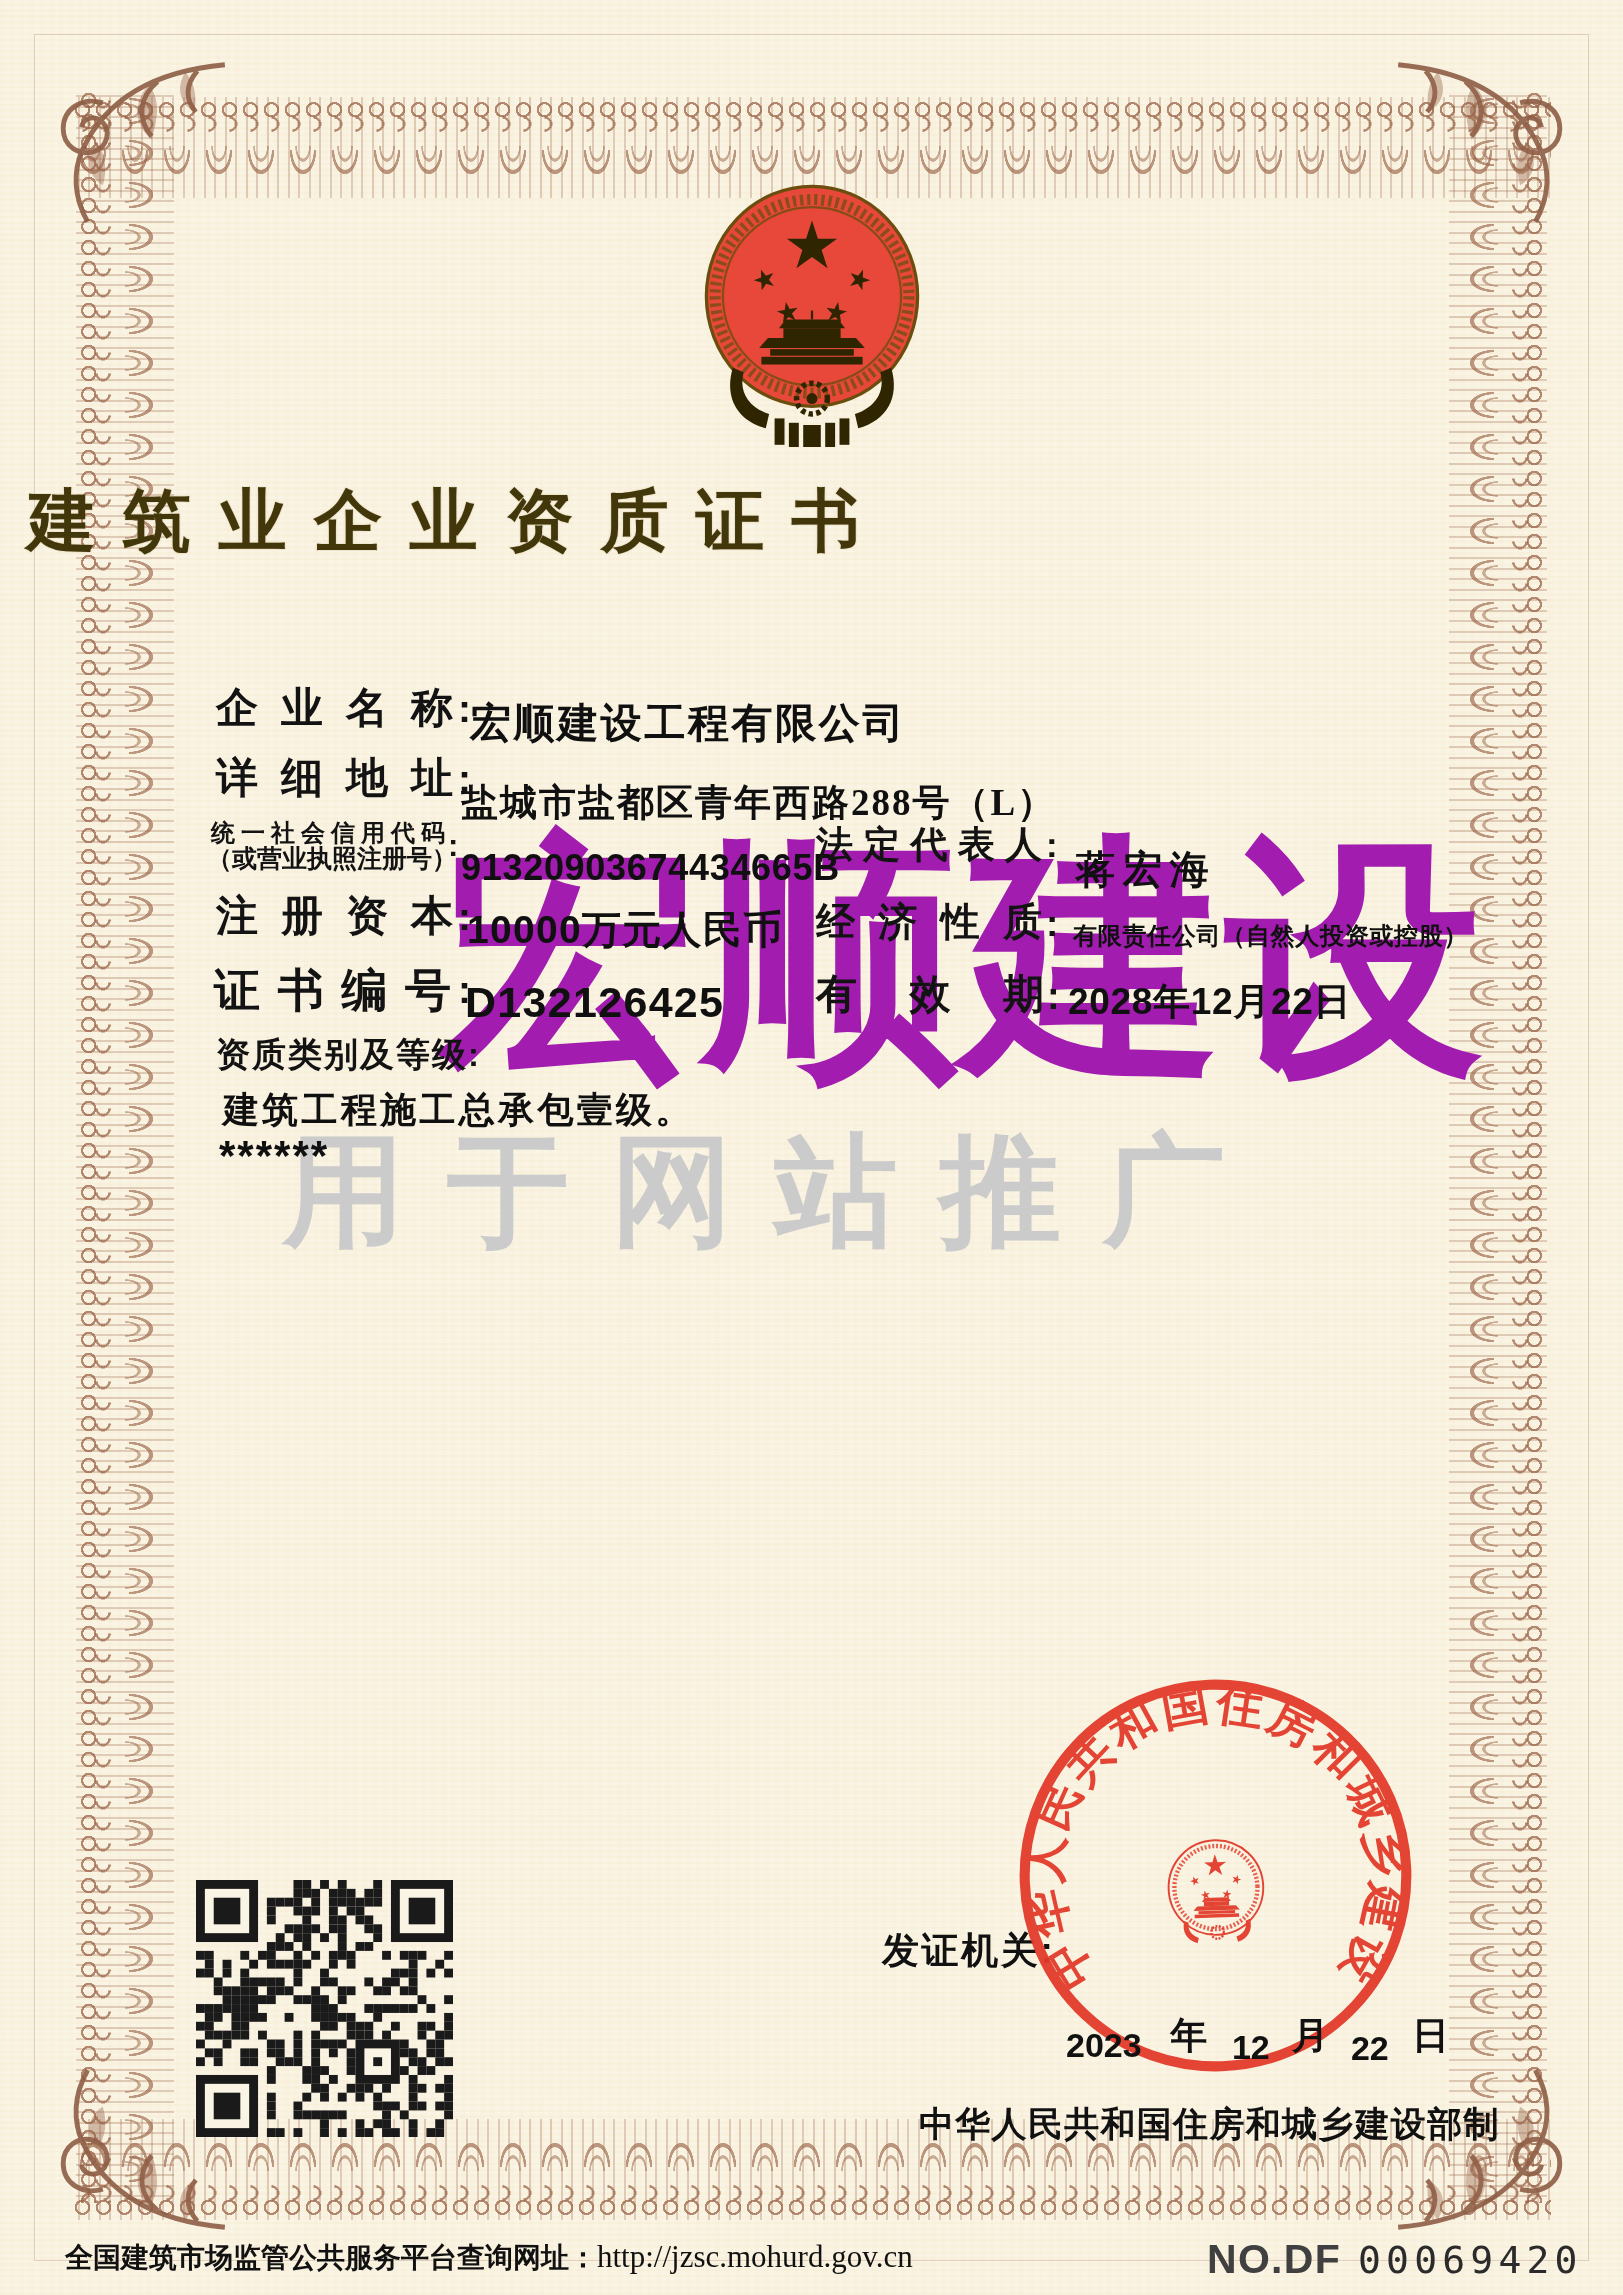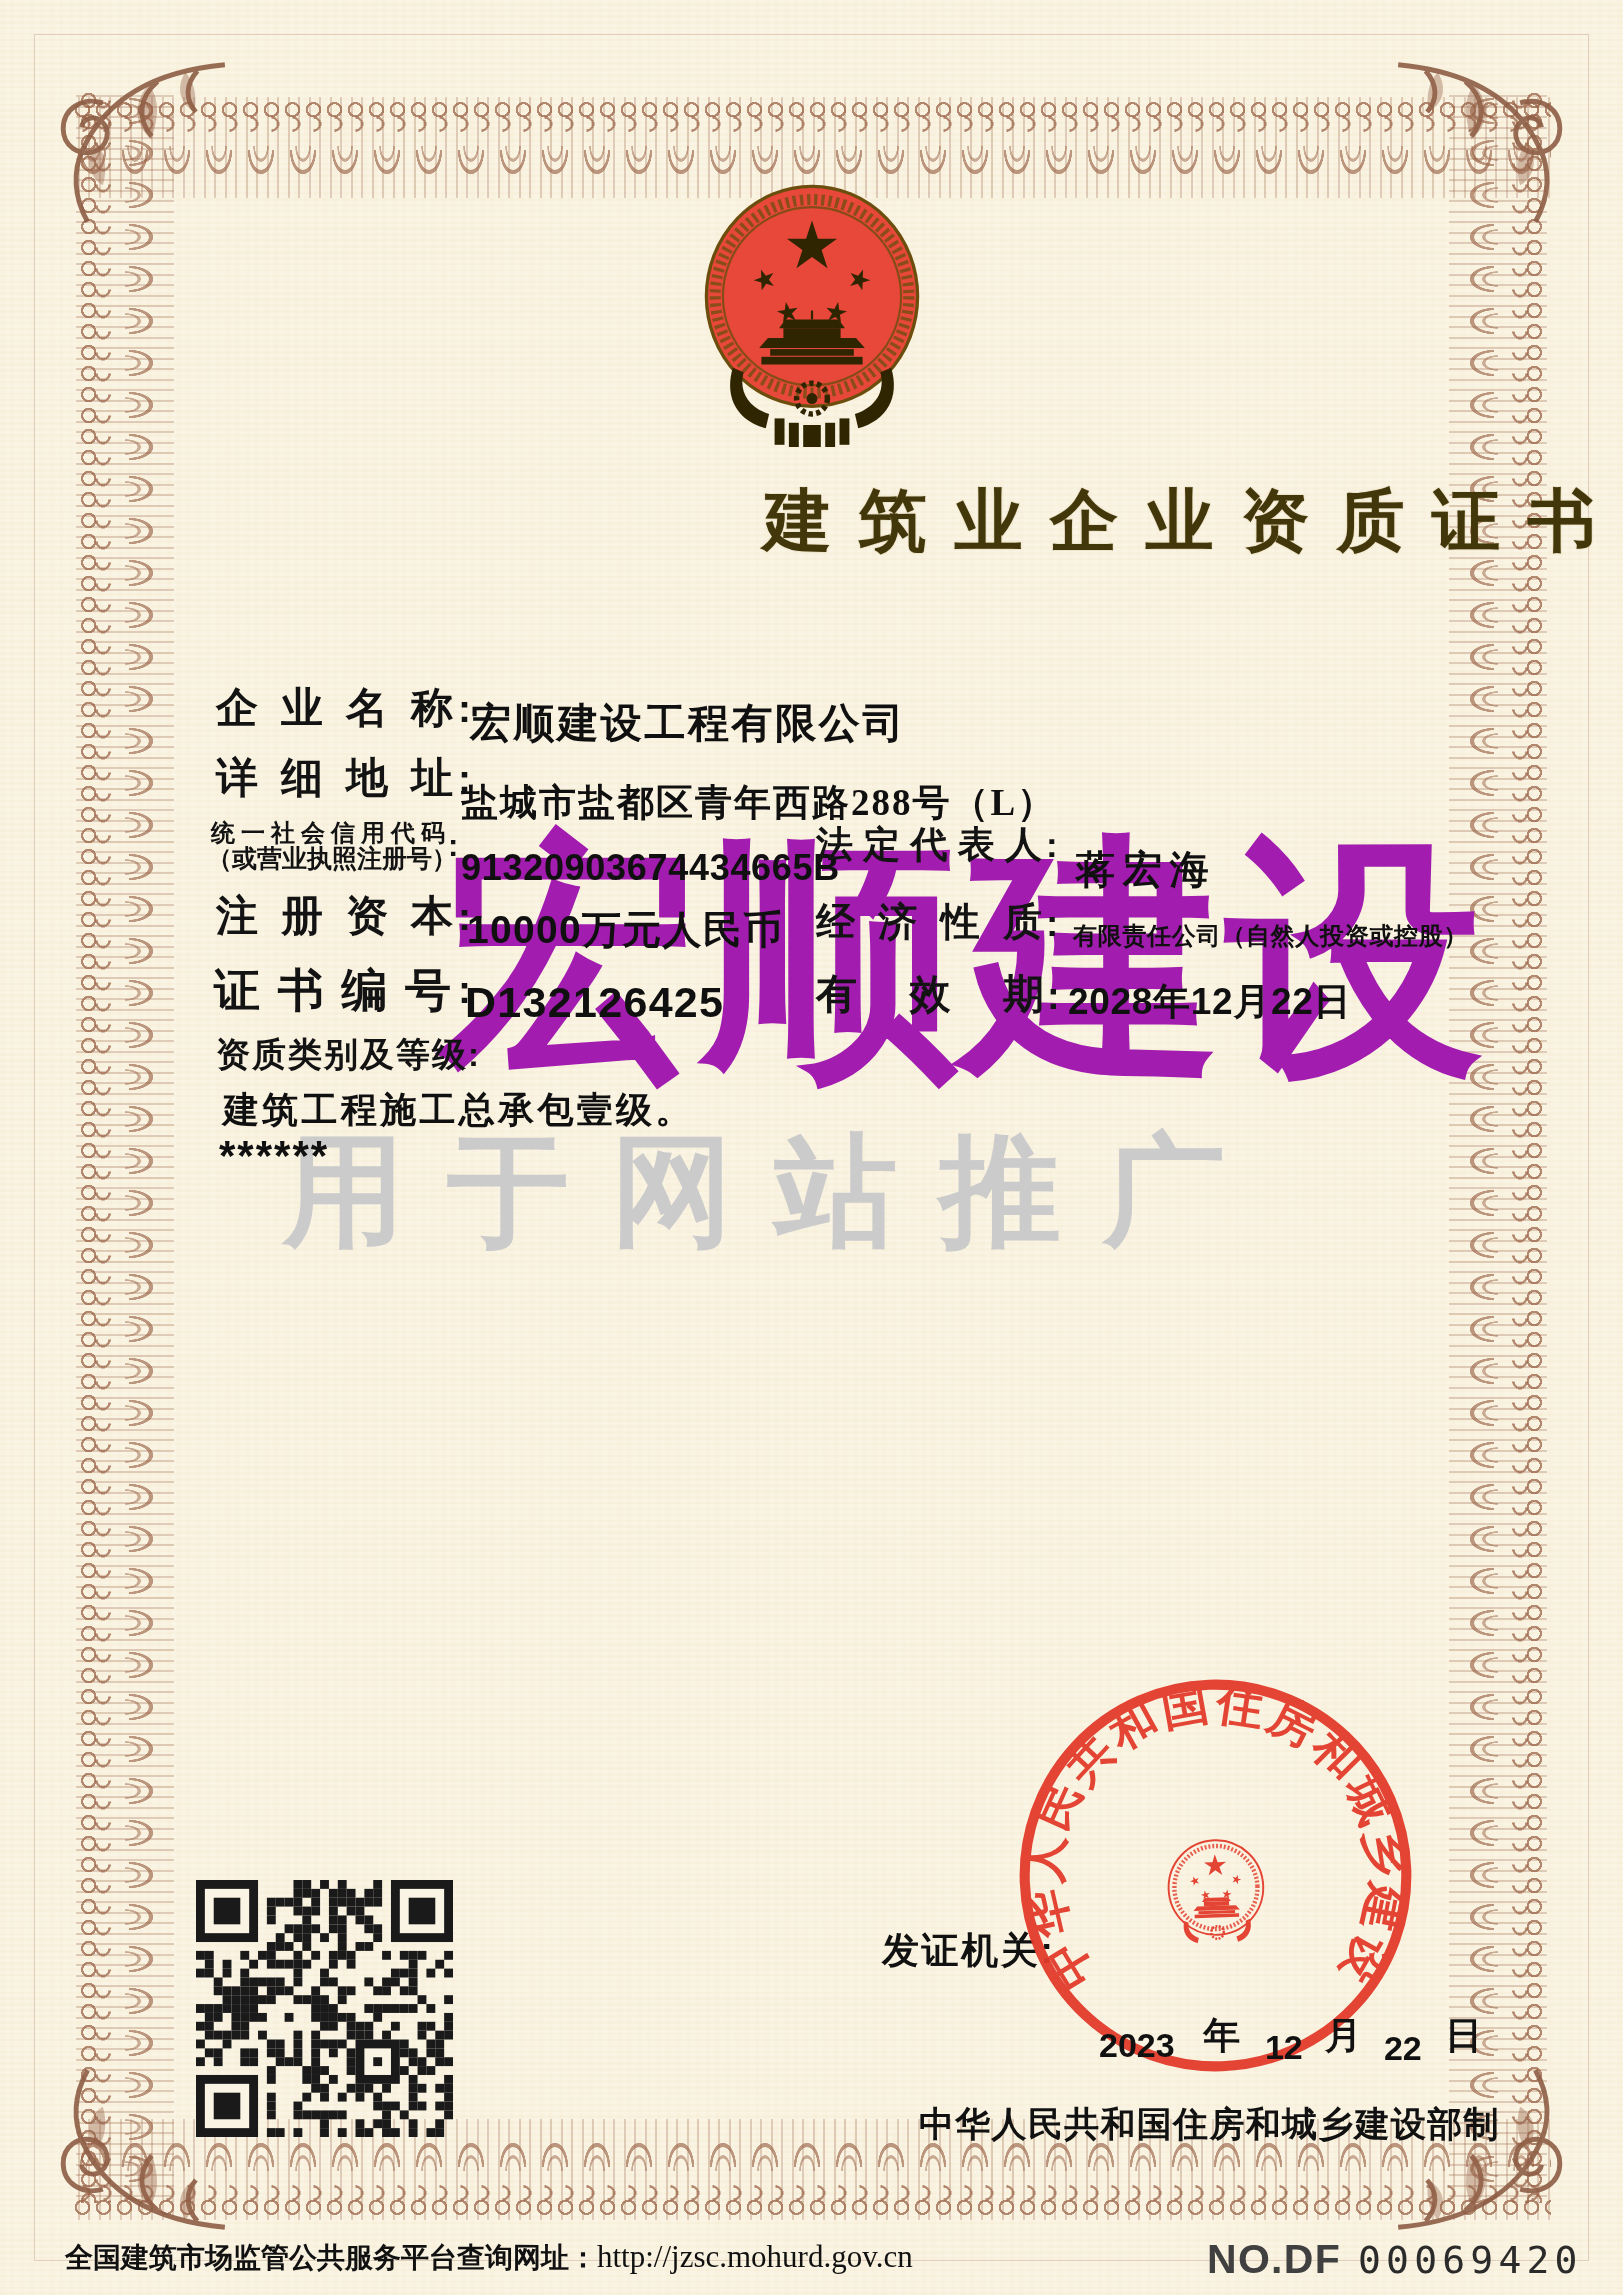--- a/index.html
+++ b/index.html
@@ -36,41 +36,41 @@
   .band-right{right:69px;transform:scaleX(-1);}
   .corner{position:absolute;width:183px;height:183px;z-index:2;}
   .corner svg{width:100%;height:100%;}
   .c-tl{left:51px;top:51px;}
   .c-tr{right:51px;top:51px;transform:scaleX(-1);}
   .c-bl{left:51px;bottom:54px;transform:scaleY(-1);}
   .c-br{right:51px;bottom:54px;transform:scale(-1,-1);}
 
   
   .emblem{left:702px;top:183px;width:220px;height:264px;z-index:3;}
-  .title{left:0;right:0;top:486px;text-align:right;font-size:68px;font-weight:700;
+  .title{left:0;right:0;top:486px;text-align:left;font-size:68px;font-weight:700;
          letter-spacing:27.5px;padding-left:27.5px;color:#42370a;z-index:3;
          text-shadow:0 0 1.3px rgba(120,95,20,.55);}
   .subtitle{left:0;right:0;top:585px;text-align:center;font-size:38px;font-weight:700;
          letter-spacing:3.9px;color:#1d1b10;z-index:3;}
 
   
   .lbl{font-weight:700;color:#131313;z-index:3;}
   .jl{display:inline-block;text-align:justify;text-align-last:justify;text-justify:inter-character;}
   .colon{font-weight:700;color:#131313;z-index:3;}
   .val{font-weight:700;color:#101010;z-index:3;}
   .val-cn{font-family:"Liberation Serif",serif;}
   .wm{z-index:2;font-weight:700;color:#a21caf;}
 
   
   .qr{left:196px;top:1880px;width:257px;height:257px;z-index:3;}
   .seal{left:1013px;top:1673px;width:405px;height:405px;z-index:4;opacity:.95;transform:rotate(-2deg);}
   .issuer{left:882px;top:1932px;font-size:37px;font-weight:700;letter-spacing:2.6px;z-index:3;}
   .date-line{left:1066px;top:2017px;font-size:37px;font-weight:700;z-index:5;}
   .date-line span{display:inline-block;}
-  .d-num{font-size:34px;margin-left:33px;}
+  .d-num{font-size:34px;}
   .d-y{transform:translateY(9.2px);} .d-m{transform:translateY(10.5px);margin-left:14.4px;}
   .d-d{transform:translateY(11.8px);margin-left:11.8px;}
   .d-u1{margin-left:18.3px;} .d-u2{margin-left:11.8px;} .d-u3{margin-left:13px;}
   .made-by{left:919px;top:2106px;font-size:35px;font-weight:700;letter-spacing:1.3px;z-index:3;}
   .footer-left{left:65px;top:2241px;z-index:3;}
   .fq-label{font-size:28px;font-weight:700;}
   .fq-url{font-size:31px;font-weight:400;font-family:"Liberation Serif",serif;}
   .footer-right{left:1207px;top:2239px;z-index:3;}
   .serial-prefix{font-size:41px;font-weight:700;letter-spacing:1.3px;color:#404040;}
   .serial-number{font-size:38px;font-weight:400;font-family:"DejaVu Sans Mono",monospace;

